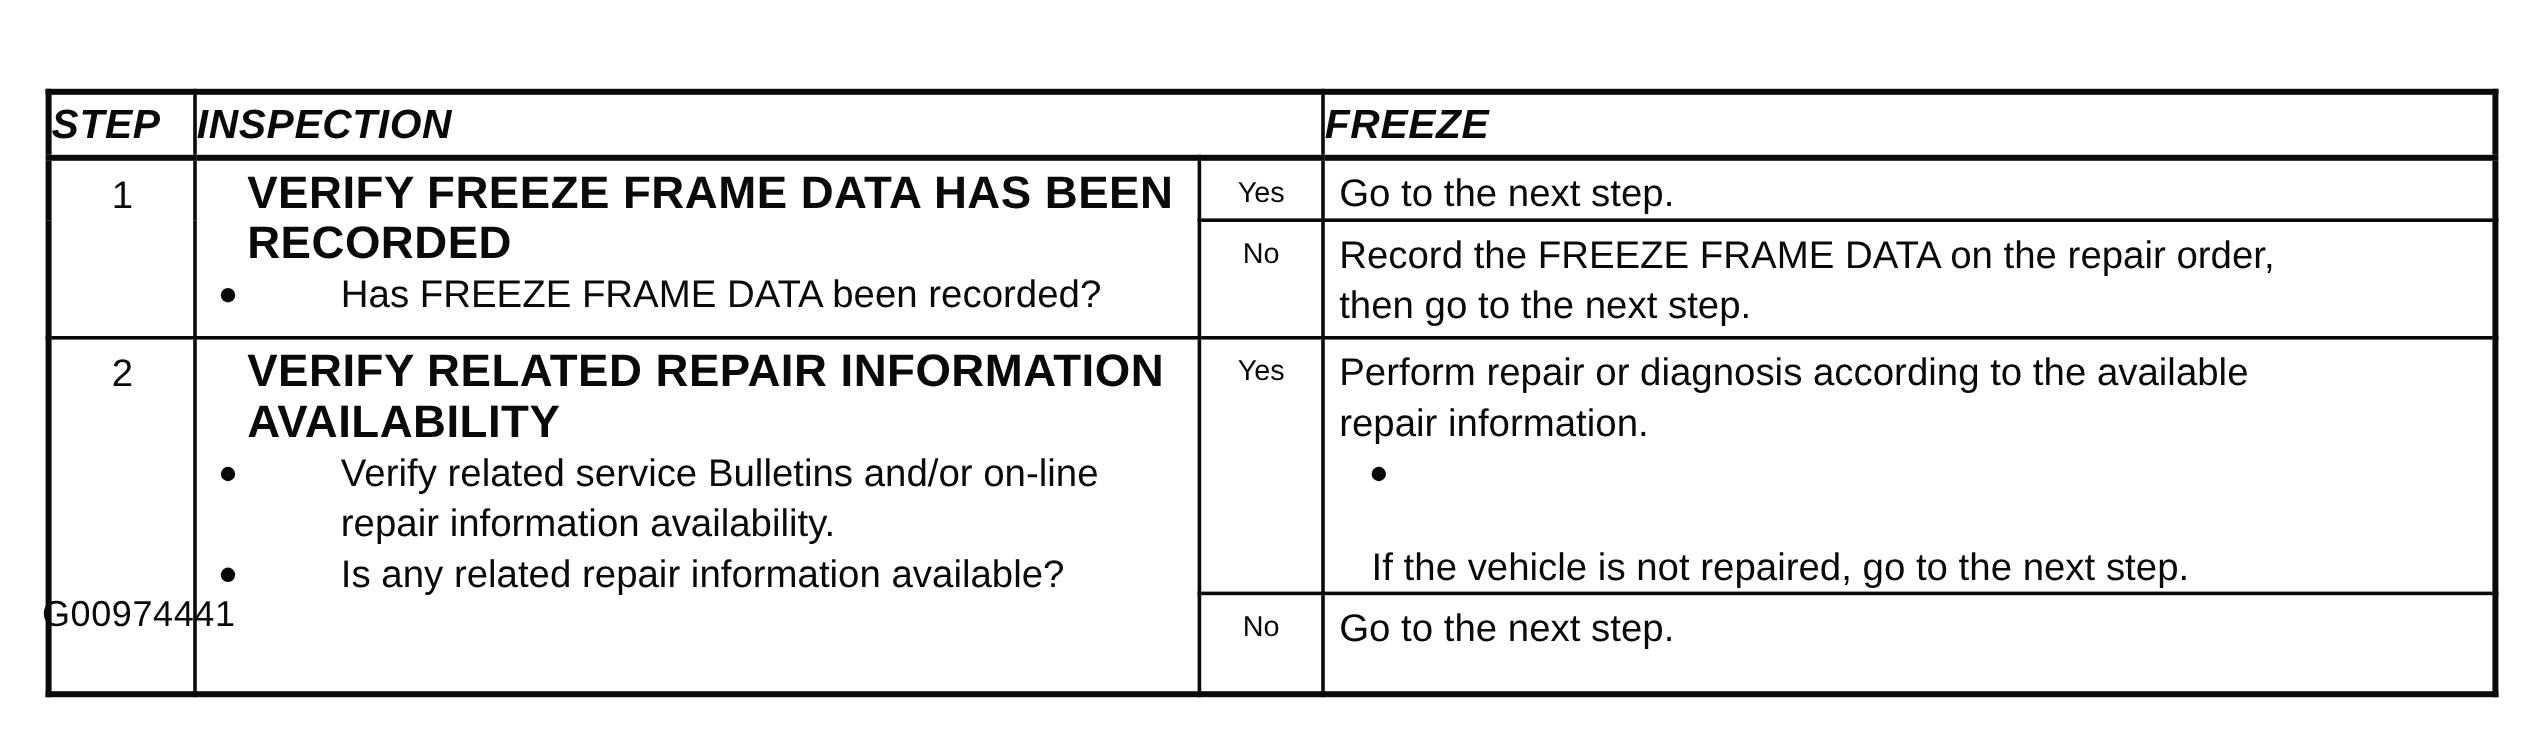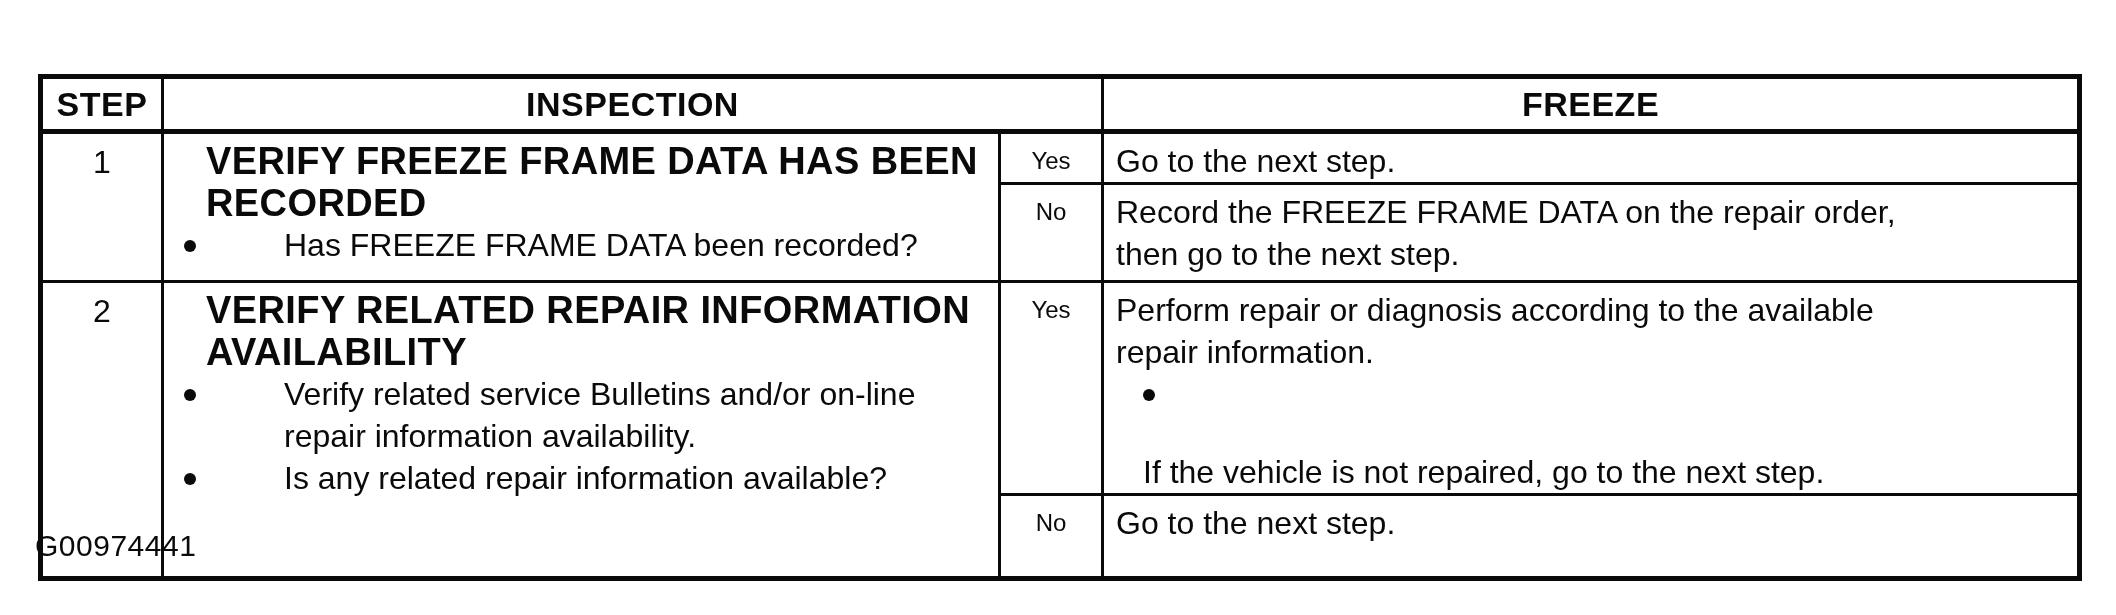--- a/index.html
+++ b/index.html
@@ -27,25 +27,26 @@
   .diag th, .diag td {
     border: 3px solid #0a0a0a;
     vertical-align: top;
     padding: 0;
   }
 
   
   .diag thead th {
     height: 55px;
     vertical-align: middle;
-    text-align: center;
+    text-align: left;
     font-size: 34px;
     font-weight: bold;
     letter-spacing: 0.5px;
     border-bottom-width: 5px;
+    font-style: italic;
   }
 
   
   tr.r-1y { height: 48px; }
   tr.r-1n { height: 98px; }
   tr.r-2y { height: 134px; }
   tr.r-2n { height: 84px; }
 
   
   td.step {
@@ -99,21 +100,21 @@
     margin-left: 27px;
   }
   .act-text { white-space: pre-line; }
   td.act .bullet { padding-left: 27px; flex-direction: column; }
   td.act .dot { flex: 0 0 33px; }
 
   
   .figure-id {
     position: absolute;
     left: 35px;
-    top: 529px;
+    top: 496px;
     font-size: 30px;
     letter-spacing: 0.5px;
   }
 </style>
 </head>
 <body>
 
 <table class="diag">
   <colgroup>
     <col style="width:122px">

